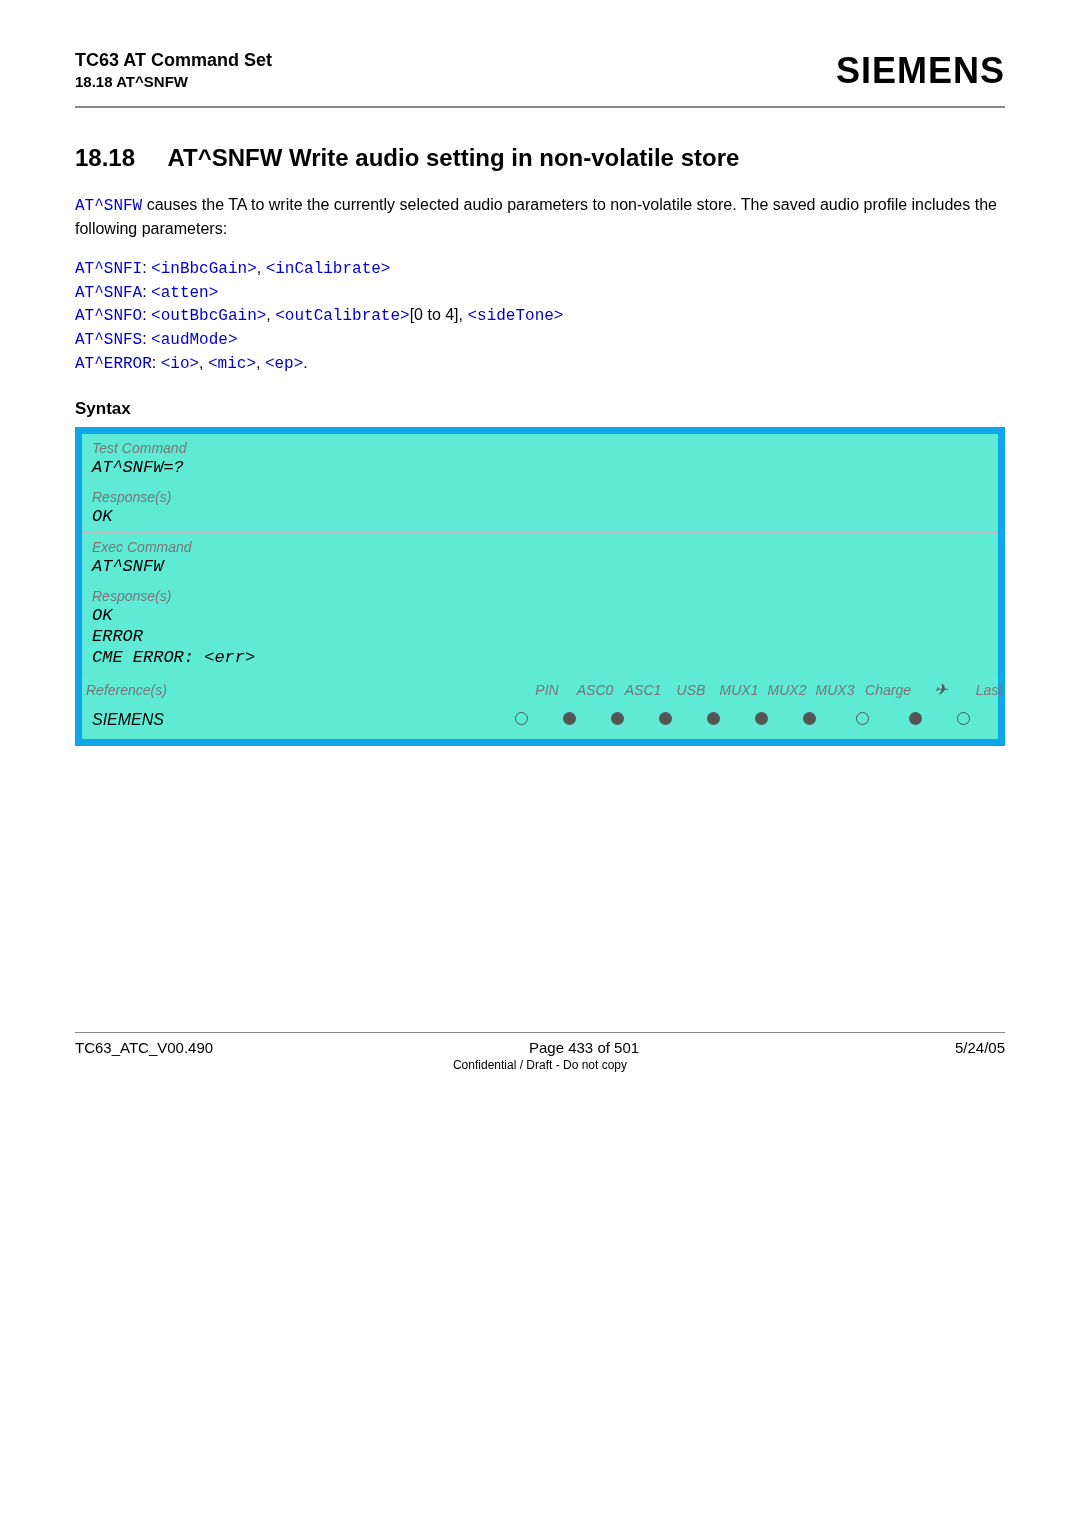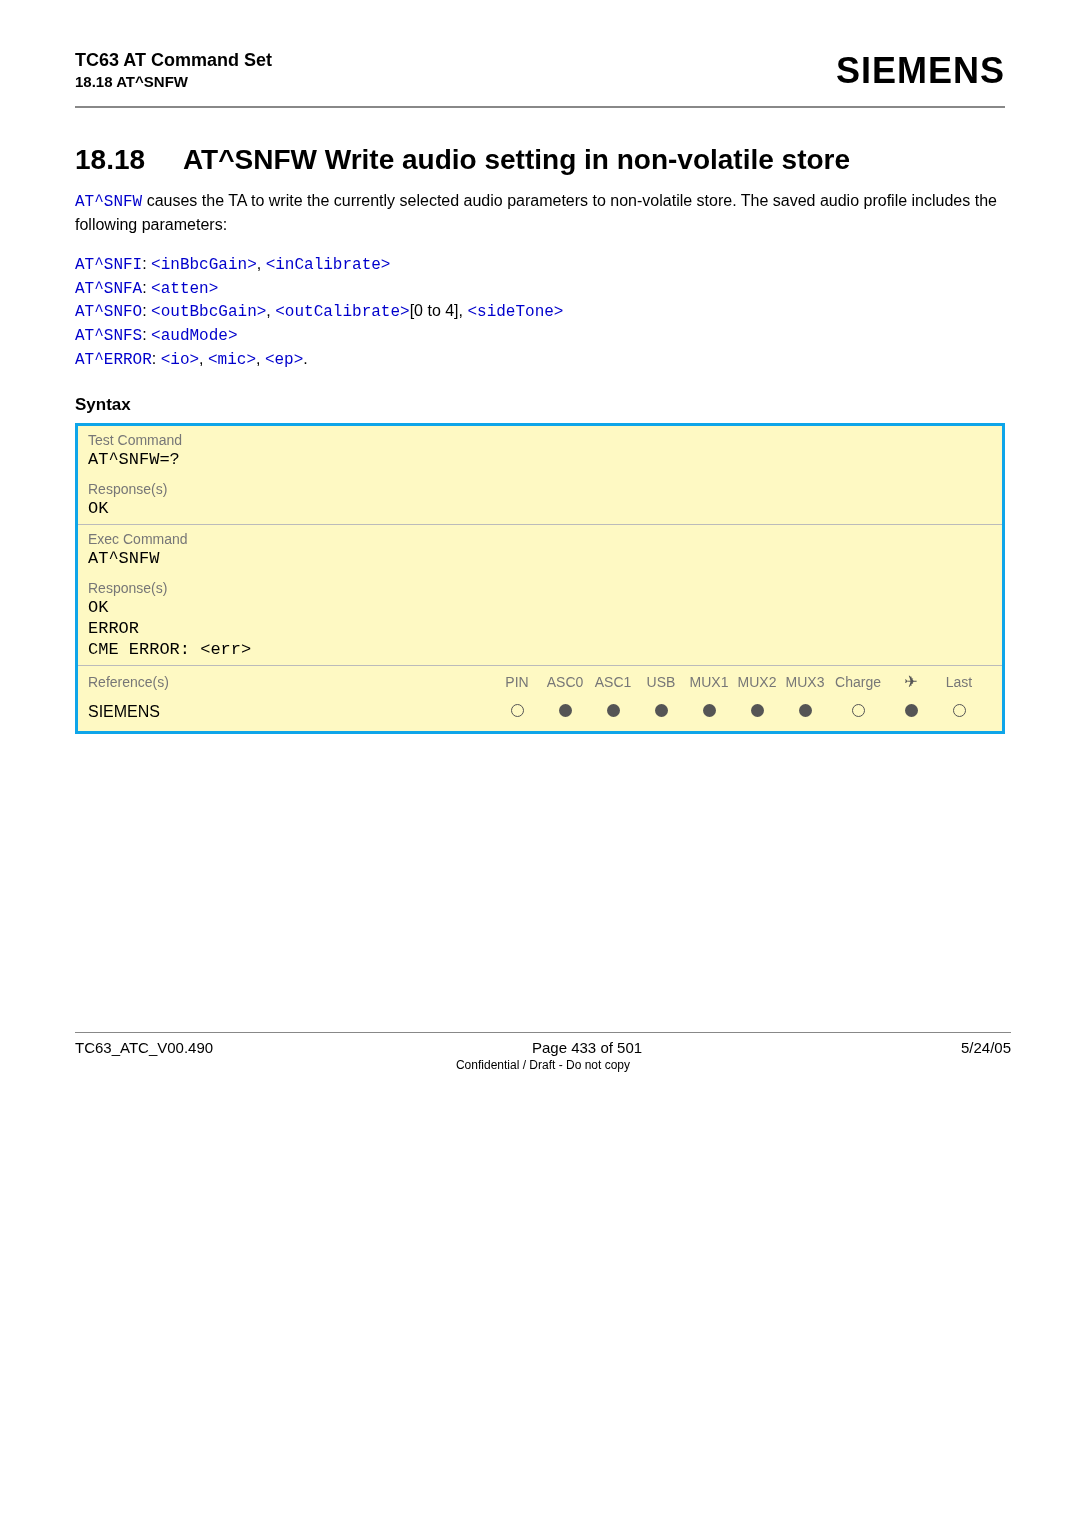--- a/index.html
+++ b/index.html
@@ -4,45 +4,45 @@
 <style>
   * { box-sizing: border-box; margin: 0; padding: 0; }
   html, body { width: 1080px; height: 1528px; background: #fff; font-family: Arial, Helvetica, sans-serif; color: #000; }
   .page { width: 1080px; height: 1112px; position: relative; padding: 50px 75px 0 75px; }
   .header-row { display: flex; justify-content: space-between; align-items: flex-start; margin-bottom: 14px; }
   .header-left { font-size: 18px; }
   .header-title { font-weight: bold; }
   .header-sub { font-weight: bold; font-size: 15px; margin-top: 2px; }
   .brand { font-weight: 900; font-size: 36px; letter-spacing: 1px; color: #000; font-family: Arial, sans-serif; }
   .hr-top { border: none; border-top: 2px solid #888; margin-bottom: 36px; }
-  .section-title { font-size: 28px; font-weight: bold; margin-bottom: 14px; }
+  .section-title { font-size: 24px; font-weight: bold; margin-bottom: 22px; }
   .intro { font-size: 16px; line-height: 1.35; margin-bottom: 18px; }
   .link { color: #0000cc; }
   .mono { font-family: "Courier New", Courier, monospace; font-size: 16px; }
   .param-lines { line-height: 1.35; margin-bottom: 24px; }
   .syntax-label { font-weight: bold; font-size: 17px; margin-bottom: 8px; }
-  .box { border: 3px solid #0ea5e9; background: #fef9c3; }
+  .box { border: 7px solid #0ea5e9; background: #5eead4; font-style: italic; }
   .box .sect { padding: 6px 10px; }
   .box .label { color: #777; font-size: 14px; }
   .box .codeline { font-family: "Courier New", Courier, monospace; font-size: 17px; color: #000; margin-top: 2px; }
   .box .hr-in { border: none; border-top: 1px solid #bbb; }
-  .ref-row { display: flex; align-items: center; padding: 6px 10px; font-size: 14px; color: #777; }
+  .ref-row { display: flex; align-items: center; padding: 6px 4px; font-size: 14px; color: #777; gap: 32px; }
   .ref-left { flex: 0 0 405px; }
   .ref-cols { display: flex; gap: 0; align-items: center; }
   .ref-cols .c { width: 48px; text-align: center; }
   .ref-cols .cw { width: 58px; text-align: center; }
   .data-row { display: flex; align-items: center; padding: 6px 10px 10px 10px; font-size: 16px; }
   .data-left { flex: 0 0 405px; color: #000; }
   .dot-row { display: flex; align-items: center; }
   .dot-row .c { width: 48px; text-align: center; }
   .dot-row .cw { width: 58px; text-align: center; }
   .circle-filled { display: inline-block; width: 13px; height: 13px; border-radius: 50%; background: #555; }
   .circle-open { display: inline-block; width: 13px; height: 13px; border-radius: 50%; border: 1.5px solid #555; background: transparent; }
   .arrow { font-size: 16px; color: #555; }
-  .footer { position: absolute; bottom: 40px; left: 75px; right: 69px; }
+  .footer { position: absolute; bottom: 40px; left: 75px; right: 75px; }
   .footer-hr { border: none; border-top: 1px solid #888; margin-bottom: 6px; }
   .footer-row { display: flex; justify-content: space-between; font-size: 15px; }
   .footer-sub { font-size: 12px; margin-top: 2px; text-align: center; }
 </style>
 </head>
 <body>
 
 <div class="page">
 
   <div class="header-row">

